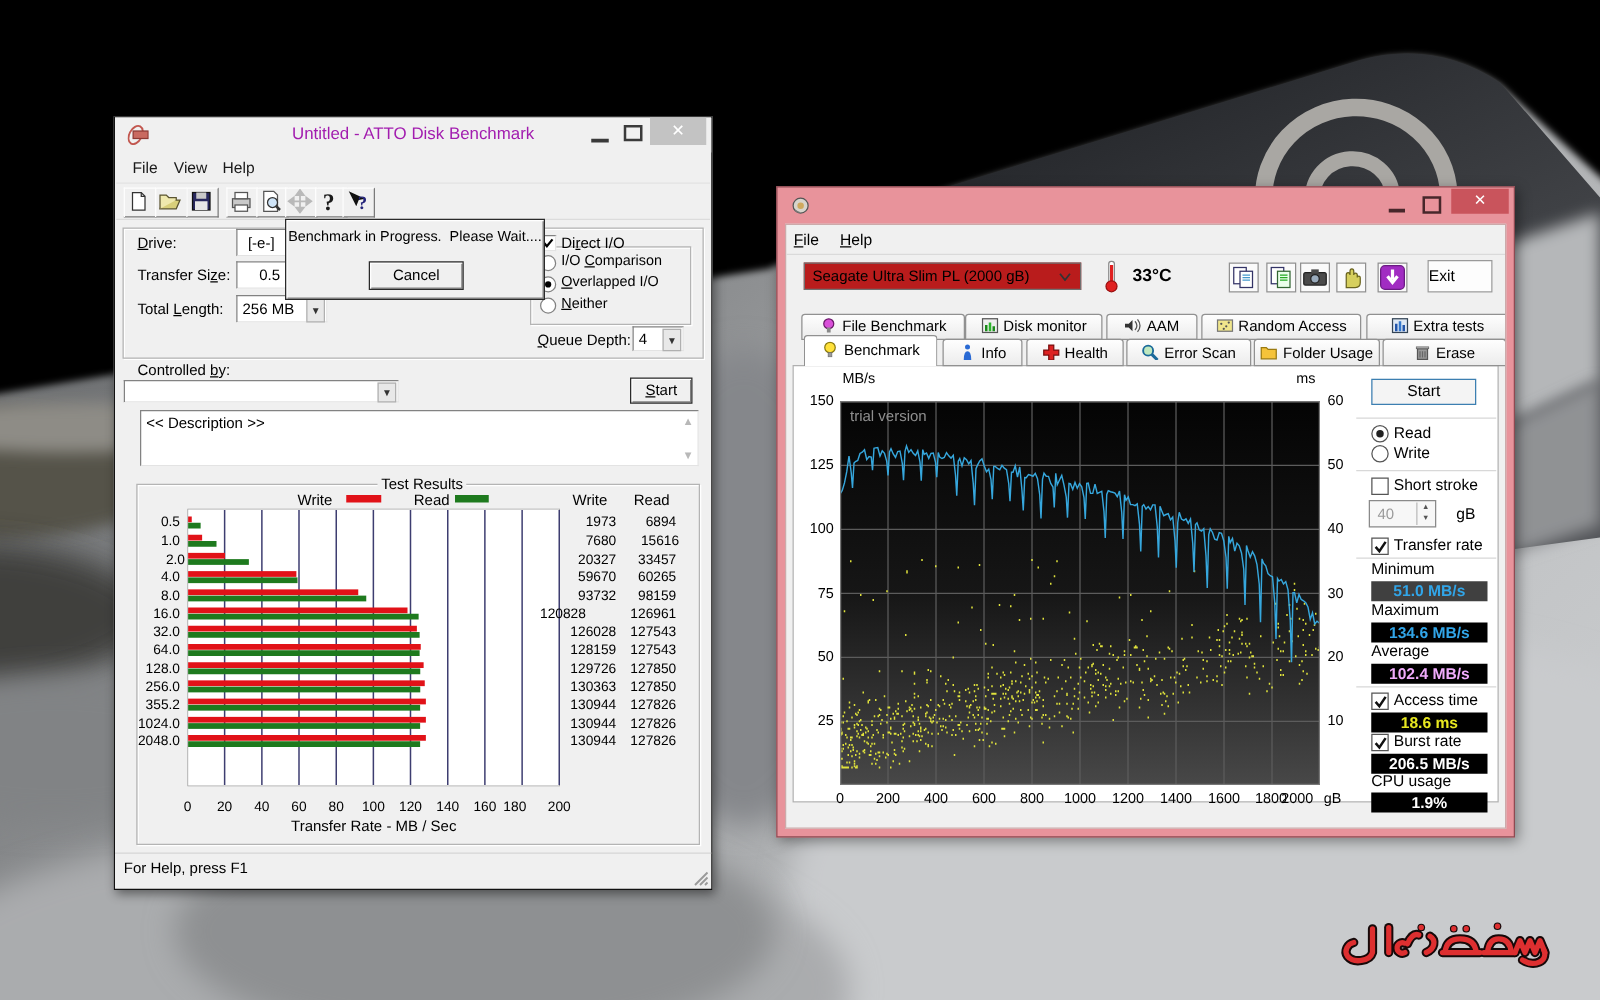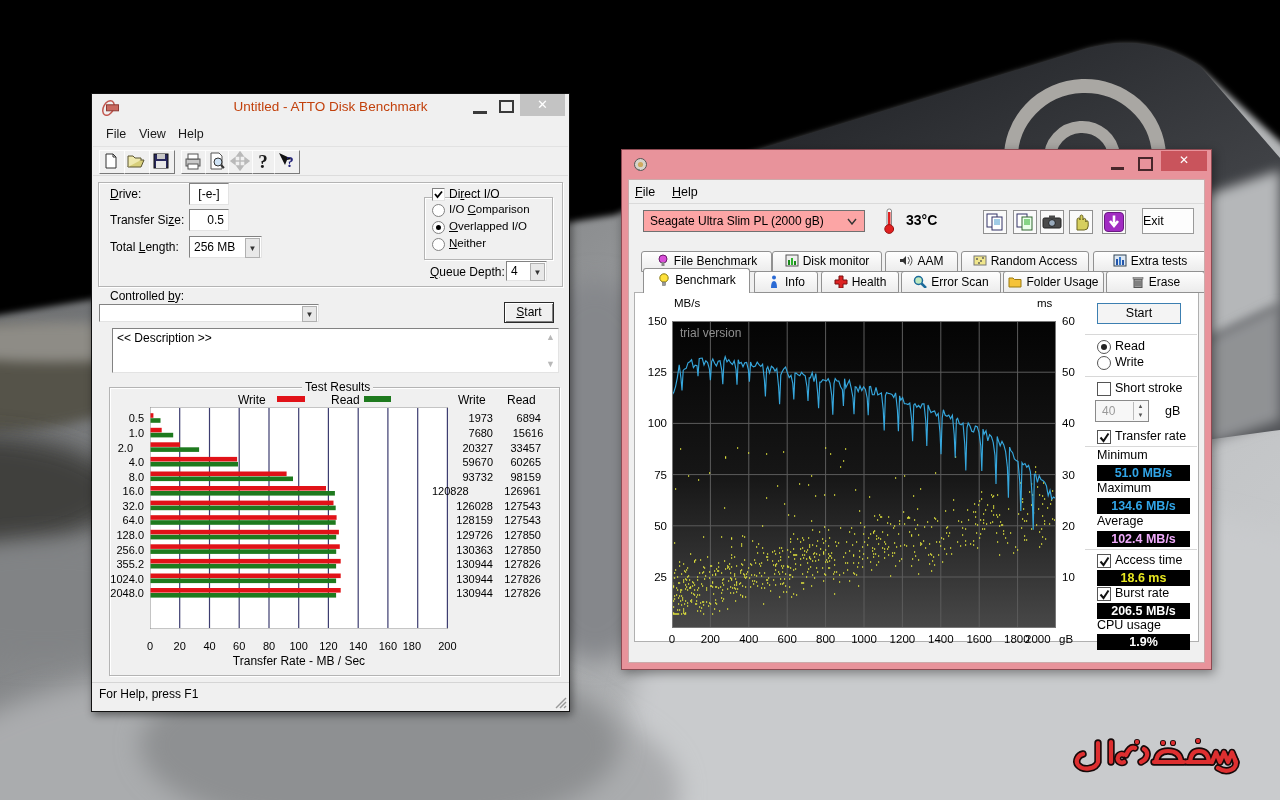--- a/index.html
+++ b/index.html
@@ -71,21 +71,21 @@
         <circle cx="107" cy="5" r="2.135294117647059" fill="#de2f30"></circle>
         <circle cx="132" cy="3" r="2.135294117647059" fill="#de2f30"></circle>
       </g>
     </svg>
     <div style="position:absolute;left:91px;top:93px;width:477px;height:617px;background:#f0f0f0;border:1px solid #111;box-shadow:2px 3px 8px rgba(0,0,0,0.45);font-size:12px;color:#000">
       <div style="position:absolute;left:0;top:0;width:100%;height:28px;background:#f0f0f0">
         <svg style="position:absolute;left:10px;top:5px" width="17" height="17" viewBox="0 0 17 17">
           <ellipse cx="6.5" cy="9" rx="5" ry="7.8" fill="none" stroke="#c2574f" stroke-width="1.5" transform="rotate(28 6.5 9)"></ellipse>
           <rect x="4.5" y="5.8" width="12" height="6" fill="#c96a60" stroke="#8d3a34" stroke-width="1"></rect>
         </svg>
-        <div style="position:absolute;left:0;top:5px;width:100%;text-align:center;font-size:13.5px;color:#c2410c">Untitled - ATTO Disk Benchmark</div>
+        <div style="position:absolute;left:0;top:5px;width:100%;text-align:center;font-size:13.5px;color:#a21caf">Untitled - ATTO Disk Benchmark</div>
         <div style="position:absolute;left:381px;top:17px;width:14px;height:3px;background:#3a3a3a"></div>
         <div style="position:absolute;left:407px;top:6px;width:11px;height:9px;border:2px solid #3a3a3a"></div>
         <div style="position:absolute;left:428px;top:0;width:45px;height:22px;background:#c3c3c3;color:#fff;text-align:center;font-size:13px;line-height:21px">✕</div>
       </div>
       <div style="position:absolute;left:14px;top:33px;font-size:12.5px;color:#1a1a1a">File</div>
       <div style="position:absolute;left:47px;top:33px;font-size:12.5px;color:#1a1a1a">View</div>
       <div style="position:absolute;left:86px;top:33px;font-size:12.5px;color:#1a1a1a">Help</div>
       <div style="position:absolute;left:1px;top:52px;width:475px;height:1px;background:#e2e2e2"></div>
       <div style="position:absolute;left:7px;top:56px;width:24px;height:22px;background:#f0f0f0;border:1px solid;border-color:#fdfdfd #7a7a7a #7a7a7a #fdfdfd"><svg width="22" height="20" viewBox="0 0 22 20">
           <path d="M6,3 h7 l3,3 v11 h-10 z" fill="#fff" stroke="#333" stroke-width="1"></path>
@@ -143,20 +143,24 @@
       <div style="position:absolute;left:340px;top:110px;width:11px;height:11px;background:#fff;border:1px solid #828282;border-radius:50%"></div>
       <div style="position:absolute;left:357px;top:109px;font-size:11.5px;white-space:nowrap">I/O <u>C</u>omparison</div>
       <div style="position:absolute;left:340px;top:127px;width:11px;height:11px;background:#fff;border:1px solid #828282;border-radius:50%">
         <div style="position:absolute;left:3px;top:3px;width:5px;height:5px;border-radius:50%;background:#000"></div>
       </div>
       <div style="position:absolute;left:357px;top:126px;font-size:11.5px;white-space:nowrap"><u>O</u>verlapped I/O</div>
       <div style="position:absolute;left:340px;top:144px;width:11px;height:11px;background:#fff;border:1px solid #828282;border-radius:50%"></div>
       <div style="position:absolute;left:357px;top:143px;font-size:11.5px;white-space:nowrap"><u>N</u>either</div>
       <div style="position:absolute;left:338px;top:171px;font-size:12px;white-space:nowrap"><u>Q</u>ueue Depth:</div>
       <div style="position:absolute;left:414px;top:167px;width:41px;height:20px;background:#fff;border:1px solid;border-color:#828282 #e3e3e3 #e3e3e3 #828282;font-size:12px;line-height:18px;padding:0 4px;box-sizing:border-box">4<div style="position:absolute;right:1px;top:1px;width:15px;height:18px;background:#e8e8e8;border:1px solid #b0b0b0;box-sizing:border-box;text-align:center;line-height:17px;font-size:8px;color:#333">▼</div></div>
+      <div style="position:absolute;left:136px;top:81px;width:206px;height:63px;background:#f0f0f0;border:1px solid #2a2a2a;box-shadow:inset 1px 1px 0 #fff,inset -1px -1px 0 #808080">
+        <div style="position:absolute;left:0;top:8px;width:100%;text-align:center;font-size:11.5px;white-space:nowrap">Benchmark in Progress.&nbsp; Please Wait....</div>
+        <div style="position:absolute;left:66px;top:33px;width:74px;height:21px;background:#f0f0f0;border:1px solid #2a2a2a;box-shadow:inset 1px 1px 0 #fff,inset -1px -1px 0 #808080;text-align:center;line-height:20px;font-size:12px">Cancel</div>
+      </div>
       <div style="position:absolute;left:18px;top:195px;font-size:12px;white-space:nowrap">Controlled <u>b</u>y:</div>
       <div style="position:absolute;left:7px;top:210px;width:220px;height:18px;background:#fff;border:1px solid;border-color:#828282 #e3e3e3 #e3e3e3 #828282;font-size:12px;line-height:16px;padding:0 4px;box-sizing:border-box">
         <div style="position:absolute;right:1px;top:1px;width:15px;height:16px;background:#e8e8e8;border:1px solid #b0b0b0;box-sizing:border-box;text-align:center;line-height:15px;font-size:8px;color:#333">▼</div>
       </div>
       <div style="position:absolute;left:412px;top:208px;width:48px;height:19px;background:#f0f0f0;border:1px solid #2a2a2a;box-shadow:inset 1px 1px 0 #fff,inset -1px -1px 0 #808080;text-align:center;line-height:18px;font-size:12px"><u>S</u>tart</div>
       <div style="position:absolute;left:20px;top:234px;width:445px;height:43px;background:#fff;border:1px solid;border-color:#828282 #e3e3e3 #e3e3e3 #828282">
         <div style="position:absolute;left:4px;top:2px;font-size:12px">&lt;&lt; Description &gt;&gt;</div>
         <div style="position:absolute;right:3px;top:3px;color:#b8b8b8;font-size:9px">▲</div>
         <div style="position:absolute;right:3px;bottom:3px;color:#b8b8b8;font-size:9px">▼</div>
       </div>
@@ -206,21 +210,21 @@
           <rect x="0.5" y="171.5" width="185.6" height="4.6" fill="#1e7a1e"></rect>
           <rect x="0.5" y="181.0" width="190.2" height="4.6" fill="#e11218"></rect>
           <rect x="0.5" y="186.0" width="185.6" height="4.6" fill="#1e7a1e"></rect>
         </svg></div>
       <div style="position:absolute;left:0px;top:318.4px;width:52px;text-align:right;font-size:11px">0.5</div>
       <div style="position:absolute;left:340px;top:318.4px;width:61px;text-align:right;font-size:11px">1973</div>
       <div style="position:absolute;left:395px;top:318.4px;width:54px;text-align:right;font-size:11px">6894</div>
       <div style="position:absolute;left:0px;top:333.0px;width:52px;text-align:right;font-size:11px">1.0</div>
       <div style="position:absolute;left:340px;top:333.0px;width:61px;text-align:right;font-size:11px">7680</div>
       <div style="position:absolute;left:409px;top:333.0px;width:54px;text-align:center;font-size:11px">15616</div>
-      <div style="position:absolute;left:0px;top:347.5px;width:41px;text-align:right;font-size:11px">2.0</div>
+      <div style="position:absolute;left:0px;top:347.5px;width:56px;text-align:right;font-size:11px">2.0</div>
       <div style="position:absolute;left:340px;top:347.5px;width:61px;text-align:right;font-size:11px">20327</div>
       <div style="position:absolute;left:395px;top:347.5px;width:54px;text-align:right;font-size:11px">33457</div>
       <div style="position:absolute;left:0px;top:362.1px;width:52px;text-align:right;font-size:11px">4.0</div>
       <div style="position:absolute;left:340px;top:362.1px;width:61px;text-align:right;font-size:11px">59670</div>
       <div style="position:absolute;left:395px;top:362.1px;width:54px;text-align:right;font-size:11px">60265</div>
       <div style="position:absolute;left:0px;top:376.7px;width:52px;text-align:right;font-size:11px">8.0</div>
       <div style="position:absolute;left:340px;top:376.7px;width:61px;text-align:right;font-size:11px">93732</div>
       <div style="position:absolute;left:395px;top:376.7px;width:54px;text-align:right;font-size:11px">98159</div>
       <div style="position:absolute;left:0px;top:391.2px;width:52px;text-align:right;font-size:11px">16.0</div>
       <div style="position:absolute;left:340px;top:391.2px;width:61px;text-align:left;font-size:11px">120828</div>
@@ -274,21 +278,21 @@
         <circle cx="7.5" cy="7.5" r="2.6" fill="#cfa95e"></circle>
         <path d="M3,11 a6,6 0 0 0 4,2" stroke="#777" fill="none"></path>
       </svg>
       <div style="position:absolute;left:489px;top:17px;width:13px;height:3px;background:#47272b"></div>
       <div style="position:absolute;left:516px;top:7px;width:11px;height:10px;border:2px solid #47272b"></div>
       <div style="position:absolute;left:539px;top:1px;width:46px;height:20px;background:#c9545c;color:#fff;text-align:center;font-size:12px;line-height:19px">✕</div>
       <div style="position:absolute;left:6px;top:29px;width:577px;height:484px;background:#f0f0f0;border:1px solid #caa;box-sizing:border-box;overflow:hidden">
         <div style="position:absolute;left:6px;top:5px;font-size:12.5px"><u>F</u>ile</div>
         <div style="position:absolute;left:43px;top:5px;font-size:12.5px"><u>H</u>elp</div>
         <div style="position:absolute;left:0;top:23px;width:100%;height:1px;background:#dadada"></div>
-        <div style="position:absolute;left:14px;top:30px;width:222px;height:22px;background:#fca5a5;border:1px solid #707070;box-sizing:border-box;font-size:12px;line-height:20px;padding-left:6px">Seagate Ultra Slim PL (2000 gB)<svg style="position:absolute;right:7px;top:7px" width="10" height="7" viewBox="0 0 10 7">
+        <div style="position:absolute;left:14px;top:30px;width:222px;height:22px;background:#b91c1c;border:1px solid #707070;box-sizing:border-box;font-size:12px;line-height:20px;padding-left:6px">Seagate Ultra Slim PL (2000 gB)<svg style="position:absolute;right:7px;top:7px" width="10" height="7" viewBox="0 0 10 7">
             <path d="M1,1 L5,6 L9,1" fill="none" stroke="#333" stroke-width="1.4"></path>
           </svg></div>
         <svg style="position:absolute;left:247px;top:27px" width="26" height="28" viewBox="0 0 26 28">
           <rect x="11" y="2" width="4.5" height="17" rx="2" fill="#fff" stroke="#888"></rect>
           <rect x="12" y="5" width="2.5" height="14" fill="#e02020"></rect>
           <circle cx="13.2" cy="22" r="4.4" fill="#e02020" stroke="#991010"></circle>
         </svg>
         <div style="position:absolute;left:277px;top:32px;font-size:14px;font-weight:bold">33°C</div>
         <div style="position:absolute;left:354px;top:30px;width:24px;height:24px;background:#fafafa;border:1px solid #909090;box-sizing:border-box"><svg width="22" height="22" viewBox="0 0 22 22">
             <rect x="3" y="3" width="10" height="13" fill="#fff" stroke="#336"></rect>
@@ -449,21 +453,21 @@
         <div style="position:absolute;left:466px;top:220px;width:54px;height:22px;background:#f7f7f7;border:1px solid #8a8a8a;box-sizing:border-box;font-size:12px;color:#9a9a9a;line-height:20px;padding-left:6px">40<div style="position:absolute;right:1px;top:1px;width:13px;height:18px;border-left:1px solid #bbb">
             <div style="font-size:6px;color:#555;text-align:center;line-height:9px">▲</div>
             <div style="font-size:6px;color:#555;text-align:center;line-height:9px">▼</div>
           </div></div>
         <div style="position:absolute;left:536px;top:224px;font-size:12.5px">gB</div>
         <div style="position:absolute;left:468px;top:250px;width:12px;height:12px;background:#fff;border:1px solid #555"><svg width="13" height="13" viewBox="0 0 13 13">
             <path d="M2.5,6.5 l3,3.5 L10.5,2.5" fill="none" stroke="#111" stroke-width="2"></path>
           </svg></div>
         <div style="position:absolute;left:486px;top:249px;font-size:12.5px">Transfer rate</div>
         <div style="position:absolute;left:468px;top:268px;font-size:12.5px">Minimum</div>
-        <div style="position:absolute;left:468px;top:285px;width:93px;height:16px;background:#000000;color:#31a5e8;font-size:12.5px;font-weight:bold;text-align:center;line-height:16px">51.0 MB/s</div>
+        <div style="position:absolute;left:468px;top:285px;width:93px;height:16px;background:#404040;color:#31a5e8;font-size:12.5px;font-weight:bold;text-align:center;line-height:16px">51.0 MB/s</div>
         <div style="position:absolute;left:468px;top:301px;font-size:12.5px">Maximum</div>
         <div style="position:absolute;left:468px;top:318px;width:93px;height:16px;background:#000;color:#31a5e8;font-size:12.5px;font-weight:bold;text-align:center;line-height:16px">134.6 MB/s</div>
         <div style="position:absolute;left:468px;top:334px;font-size:12.5px">Average</div>
         <div style="position:absolute;left:468px;top:351px;width:93px;height:16px;background:#000;color:#f0abfc;font-size:12.5px;font-weight:bold;text-align:center;line-height:16px">102.4 MB/s</div>
         <div style="position:absolute;left:468px;top:374px;width:12px;height:12px;background:#fff;border:1px solid #555"><svg width="13" height="13" viewBox="0 0 13 13">
             <path d="M2.5,6.5 l3,3.5 L10.5,2.5" fill="none" stroke="#111" stroke-width="2"></path>
           </svg></div>
         <div style="position:absolute;left:486px;top:373px;font-size:12.5px">Access time</div>
         <div style="position:absolute;left:468px;top:390px;width:93px;height:16px;background:#000;color:#e8e820;font-size:12.5px;font-weight:bold;text-align:center;line-height:16px">18.6 ms</div>
         <div style="position:absolute;left:468px;top:407px;width:12px;height:12px;background:#fff;border:1px solid #555"><svg width="13" height="13" viewBox="0 0 13 13">

